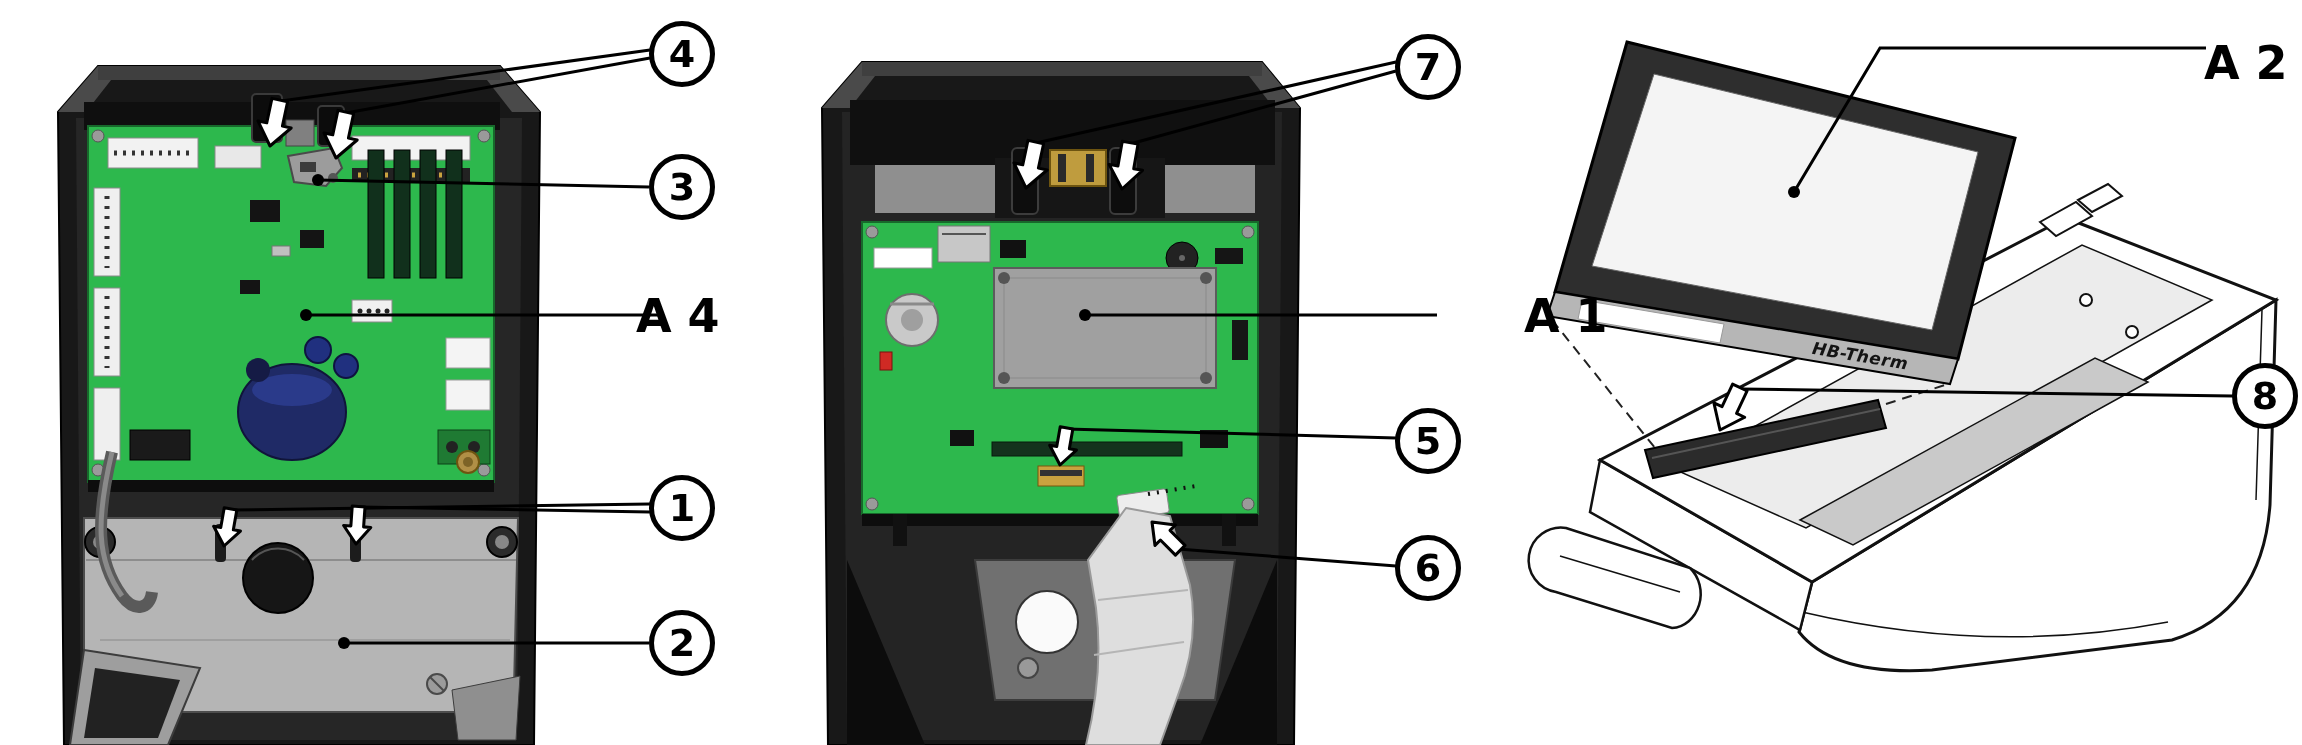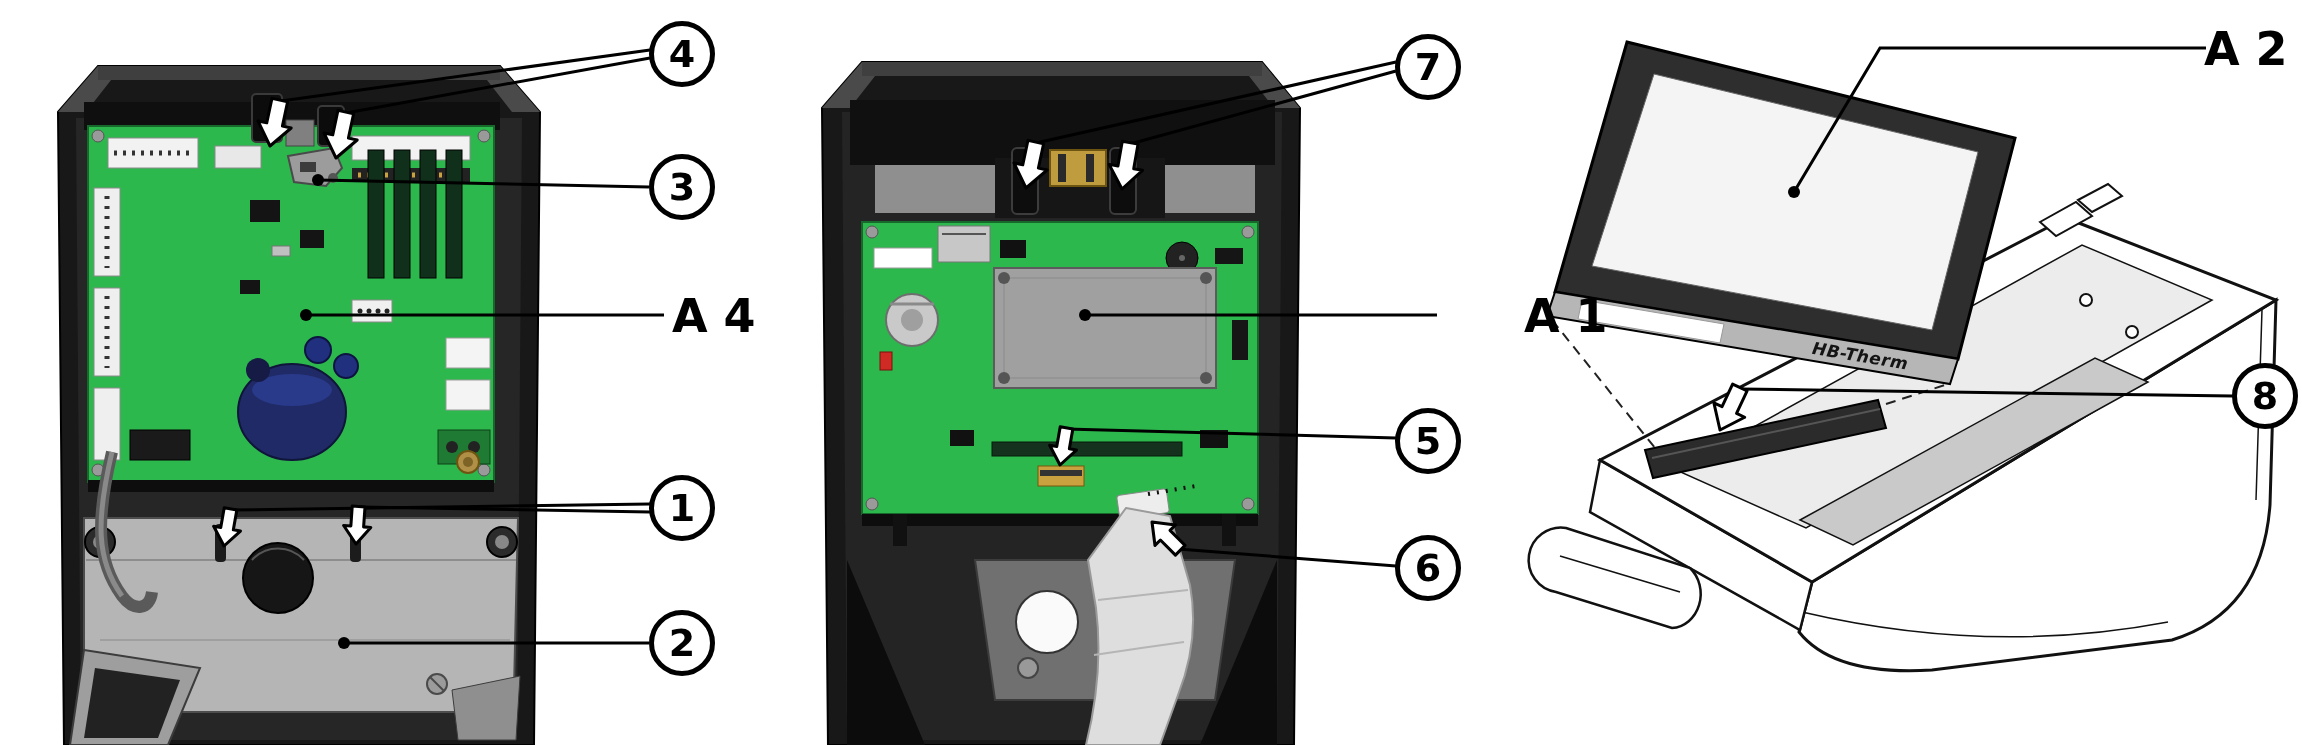--- a/index.html
+++ b/index.html
@@ -272,27 +272,27 @@
     <use href="#blockArrow" transform="translate(1026,188) rotate(12)" fill="#fff" stroke="#000" stroke-width="3" stroke-linejoin="round"></use>
     <use href="#blockArrow" transform="translate(1122,189) rotate(10)" fill="#fff" stroke="#000" stroke-width="3" stroke-linejoin="round"></use>
     <use href="#blockArrow" transform="translate(1060,465) rotate(10) scale(0.8)" fill="#fff" stroke="#000" stroke-width="3.8" stroke-linejoin="round"></use>
     <use href="#blockArrow" transform="translate(1152,522) rotate(135) scale(0.85)" fill="#fff" stroke="#000" stroke-width="3.6" stroke-linejoin="round"></use>
     <use href="#blockArrow" transform="translate(1720,430) rotate(25)" fill="#fff" stroke="#000" stroke-width="3" stroke-linejoin="round"></use>
   </g>
 </svg>
 
 <div class="co-circle" style="left:649px;top:21px">4</div>
 <div class="co-circle" style="left:649px;top:154px">3</div>
-<div class="co-text" style="left:672px;top:289px">A 4</div>
+<div class="co-text" style="left:636px;top:289px">A 4</div>
 <div class="co-circle" style="left:649px;top:475px">1</div>
 <div class="co-circle" style="left:649px;top:610px">2</div>
 
 <div class="co-circle" style="left:1395px;top:34px">7</div>
 <div class="co-text" style="left:1524px;top:289px">A 1</div>
 <div class="co-circle" style="left:1395px;top:408px">5</div>
 <div class="co-circle" style="left:1395px;top:535px">6</div>
 
-<div class="co-text" style="left:2204px;top:22px">A 2</div>
+<div class="co-text" style="left:2204px;top:36px">A 2</div>
 <div class="co-circle" style="left:2232px;top:363px">8</div>
 
 <div class="brand-logo">HB-Therm</div>
 
 </div>
 
 </body></html>

